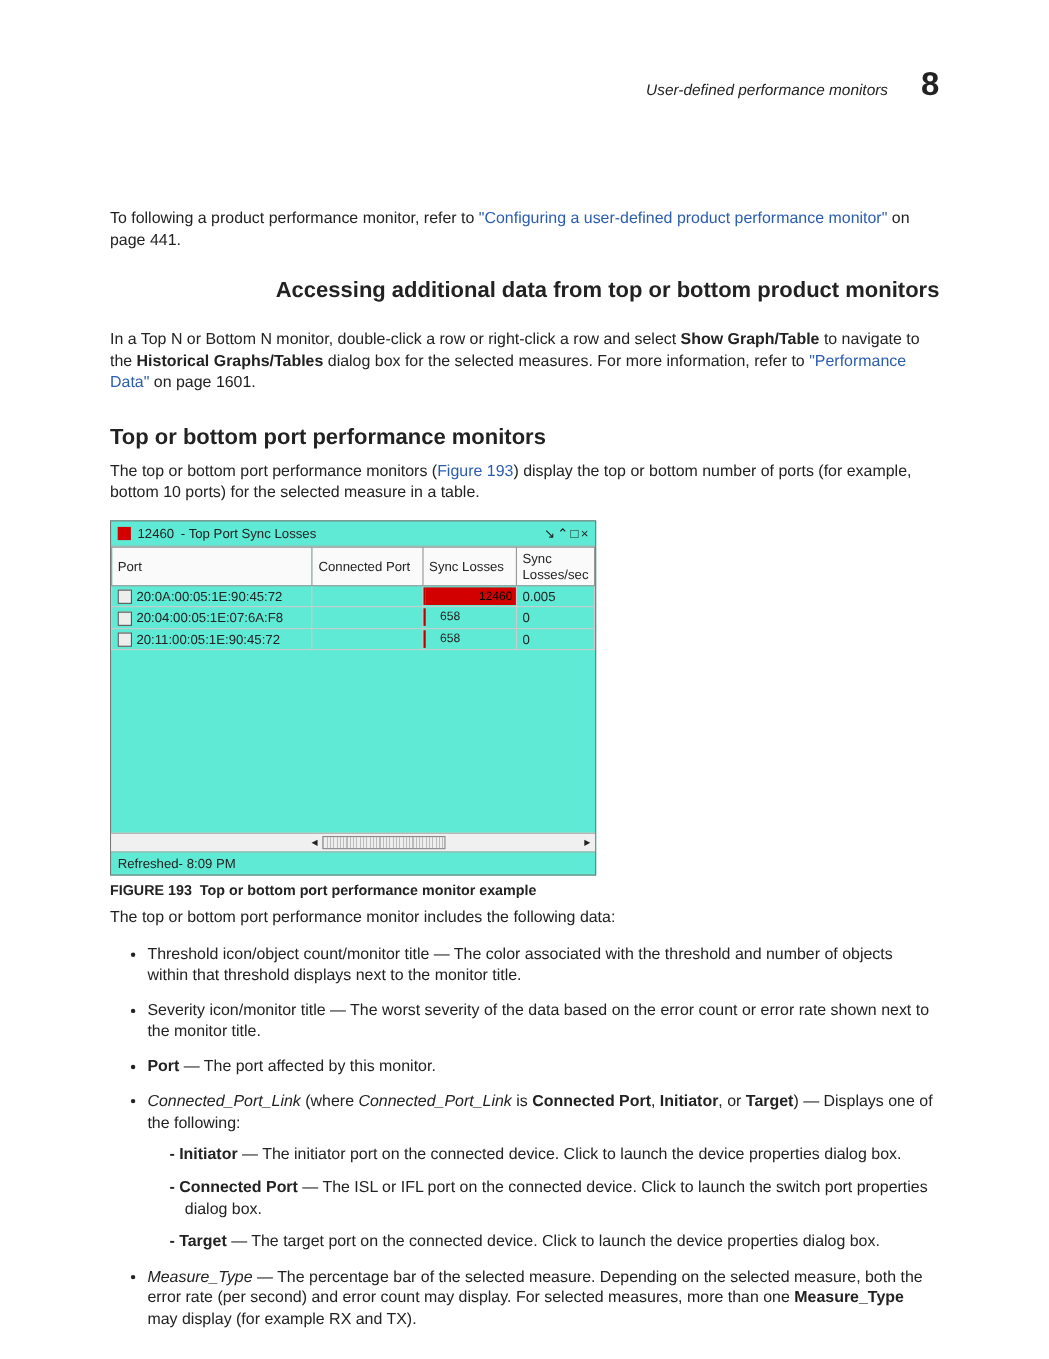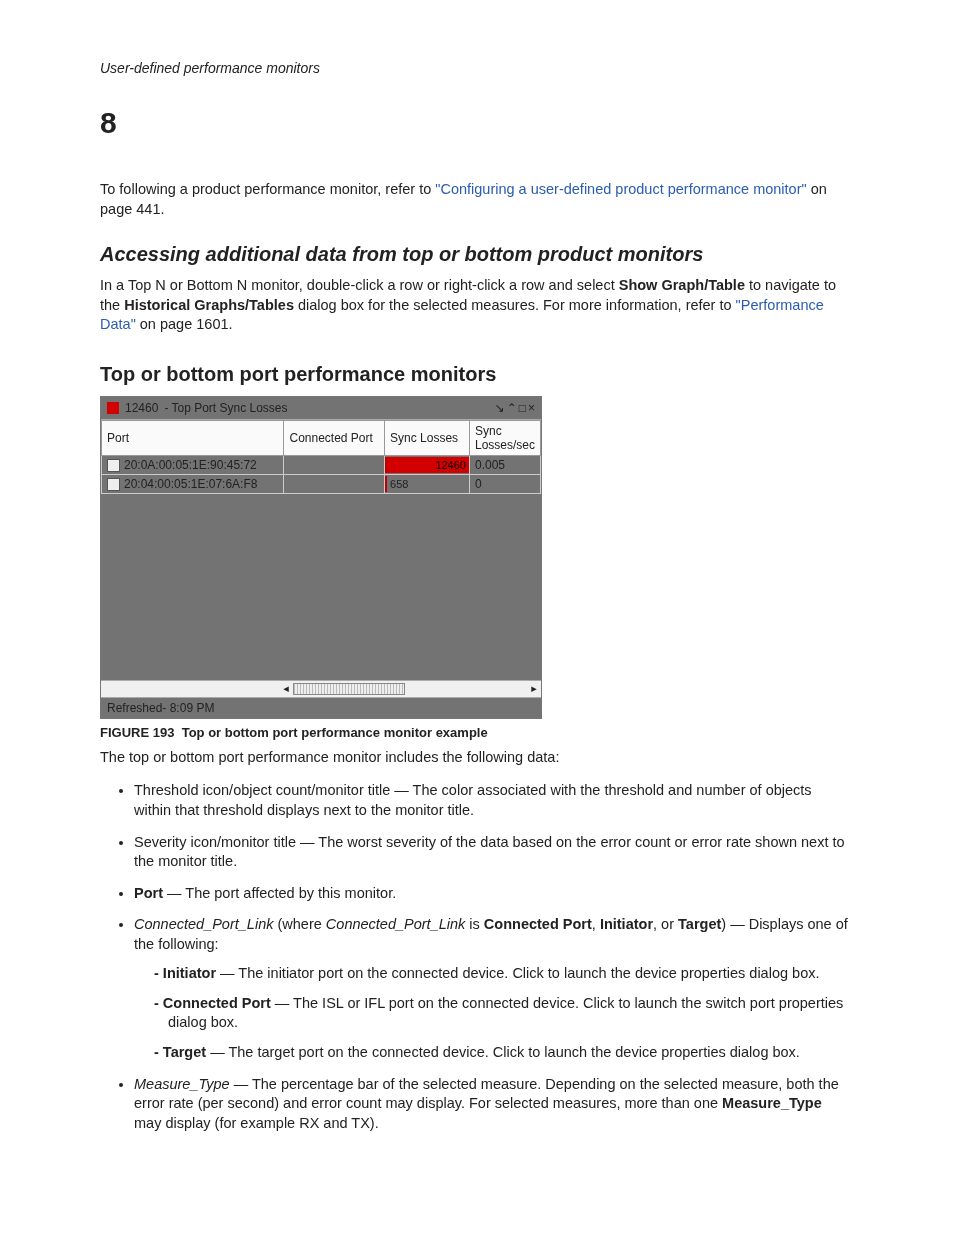--- a/index.html
+++ b/index.html
@@ -11,62 +11,61 @@
     background: #fff;
     width: 954px;
   }
   .page {
     padding: 60px 100px 60px 100px;
     box-sizing: border-box;
     width: 954px;
   }
   .topline {
     display: flex;
-    justify-content: center;
+    justify-content: flex-end;
     align-items: baseline;
     gap: 30px;
-    margin-bottom: 40px;
-    flex-direction: column;
+    margin-bottom: 96px;
   }
   .topline .running {
     font-size: 14px;
     font-style: italic;
   }
   .topline .chapnum {
     font-size: 30px;
     font-weight: 700;
     font-family: Arial, Helvetica, sans-serif;
   }
   a.xref {
     color: #2a5db0;
     text-decoration: none;
   }
   .para {
     margin: 0 0 14px 0;
     line-height: 1.35;
   }
   h2.subsection {
-    font-style: italic;
     font-weight: 700;
     font-size: 20px;
-    margin: 24px 0 10px 0;
+    margin: 24px 0 24px 0;
+    text-align: right;
   }
   h2.section {
     font-weight: 700;
     font-size: 20px;
     margin: 28px 0 10px 0;
   }
   .bold { font-weight: 700; }
   .italic { font-style: italic; }
   .figure-box {
     width: 440px;
     border: 1px solid #777;
     margin-top: 6px;
     font-size: 12px;
-    background: #737373;
+    background: #5eead4;
   }
   .fig-title {
     display: flex;
     align-items: center;
     justify-content: space-between;
     padding: 4px 6px;
     border-bottom: 1px solid #aaa;
   }
   .fig-title-left {
     display: flex;
@@ -129,21 +128,21 @@
     background: #d30000;
     color: #000;
     font-size: 11px;
     line-height: 16px;
     text-align: right;
     padding-right: 3px;
     box-sizing: border-box;
   }
   .bar-text {
     font-size: 11px;
-    padding-left: 3px;
+    padding-left: 13px;
     line-height: 16px;
   }
   .tbody-area {
     height: 260px;
     overflow: hidden;
     position: relative;
   }
   .hscroll {
     display: flex;
     align-items: center;
@@ -217,20 +216,23 @@
   </p>
 
   <h2 class="subsection">Accessing additional data from top or bottom product monitors</h2>
 
   <p class="para">
     <span>In a Top N or Bottom N monitor, double-click a row or right-click a row and select </span><span class="bold">Show Graph/Table</span><span> to navigate to the </span><span class="bold">Historical Graphs/Tables</span><span> dialog box for the selected measures. For more information, refer to </span><a class="xref" href="#">"Performance Data"</a><span> on page 1601.</span>
   </p>
 
   <h2 class="section">Top or bottom port performance monitors</h2>
 
+  <p class="para">
+    <span>The top or bottom port performance monitors (</span><a class="xref" href="#">Figure 193</a><span>) display the top or bottom number of ports (for example, bottom 10 ports) for the selected measure in a table.</span>
+  </p>
 
   <div class="figure-box">
     <div class="fig-title">
       <div class="fig-title-left">
         <span class="redsq"></span>
         <span>12460</span>
         <span>- Top Port Sync Losses</span>
       </div>
       <div class="fig-icons">
         <span>↘</span>
@@ -264,20 +266,30 @@
           <tr>
             <td><span class="porticon"></span><span>20:04:00:05:1E:07:6A:F8</span></td>
             <td></td>
             <td class="barcell">
                 <div class="bar-outer">
                   <span class="bar-text">658</span>
                 </div>
               </td>
             <td>0</td>
           </tr>
+          <tr>
+            <td><span class="porticon"></span><span>20:11:00:05:1E:90:45:72</span></td>
+            <td></td>
+            <td class="barcell">
+                <div class="bar-outer">
+                  <span class="bar-text">658</span>
+                </div>
+              </td>
+            <td>0</td>
+          </tr>
         </tbody>
       </table>
     </div>
 
     <div class="hscroll">
       <div class="spacer"></div>
       <div class="arrow">◂</div>
       <div class="thumb"></div>
       <div class="track" style="flex:1"></div>
       <div class="arrow">▸</div>

